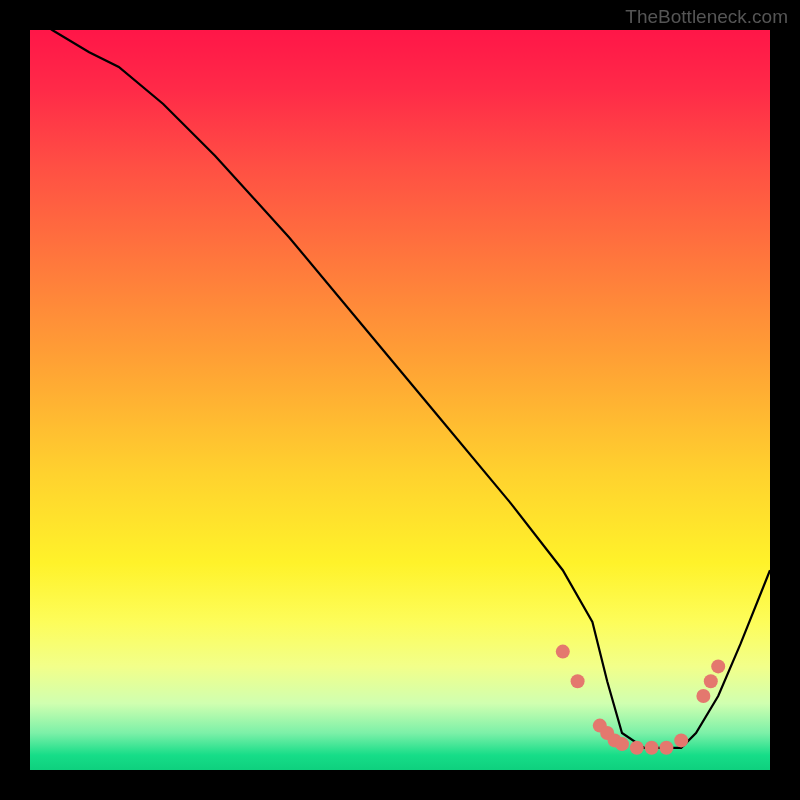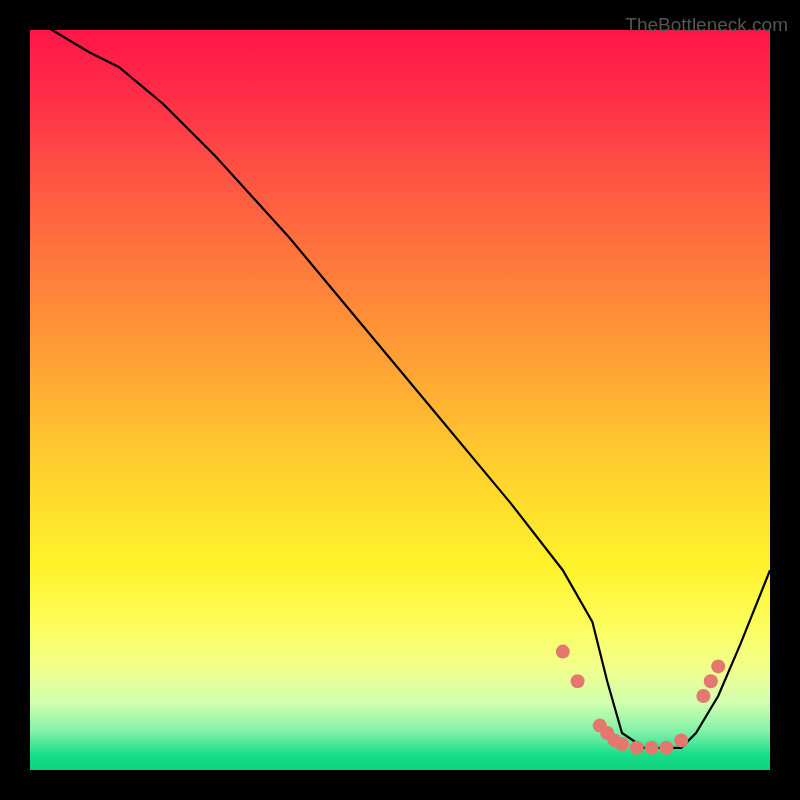--- a/index.html
+++ b/index.html
@@ -6,21 +6,21 @@
   body {
     width: 800px;
     height: 800px;
     background: #000;
     position: relative;
     font-family: Arial, Helvetica, sans-serif;
     overflow: hidden;
   }
   .attribution {
     position: absolute;
-    top: 14px;
+    top: 6px;
     right: 12px;
     color: #555;
     font-size: 19px;
     font-weight: 500;
     z-index: 5;
   }
   .plot-area {
     position: absolute;
     left: 30px;
     top: 30px;

